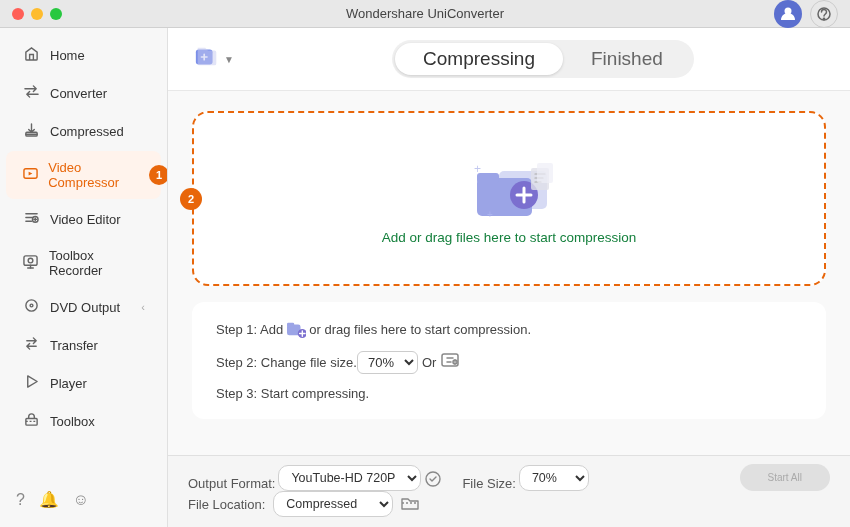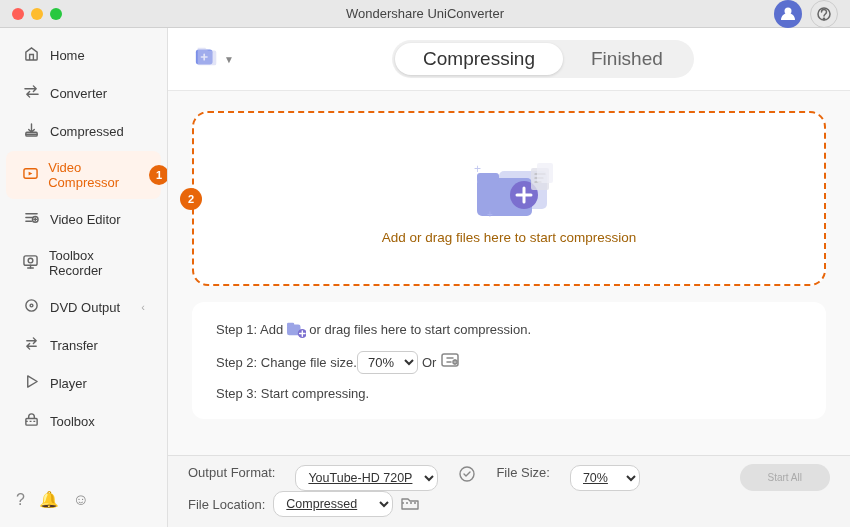--- a/index.html
+++ b/index.html
@@ -240,21 +240,21 @@
     
     .folder-icon-area {
       position: relative;
       width: 80px;
       height: 65px;
       margin-bottom: 12px;
     }
 
     .drop-zone-text {
       font-size: 13.5px;
-      color: #a16207;
+      color: #15803d;
     }
 
     
     .steps-area {
       background: #fff;
       border-radius: 12px;
       padding: 18px 24px;
       display: flex;
       flex-direction: column;
       gap: 12px;
@@ -284,39 +284,38 @@
     .bottom-bar {
       background: #f5f5f5;
       border-top: 1px solid #e0e0e0;
       padding: 8px 20px;
       display: flex;
       align-items: center;
       gap: 20px;
     }
     .bottom-field {
       display: flex;
-      align-items: flex-start;
-      gap: 20px;
+      align-items: flex-end;
+      gap: 3px;
       font-size: 13px;
       color: #444;
     }
     .bottom-label {
       font-weight: 500;
       color: #555;
     }
     .bottom-select {
       border: 1px solid #d0d0d0;
       border-radius: 10px;
       padding: 4px 8px;
       font-size: 12.5px;
       background: white;
       cursor: pointer;
       color: #333;
       min-width: 120px;
-      text-decoration: underline;
     }
     .start-all-btn {
       margin-left: auto;
       background: #e0e0e0;
       color: #aaa;
       border: none;
       border-radius: 20px;
       padding: 8px 28px;
       font-size: 10px;
       font-weight: 500;

